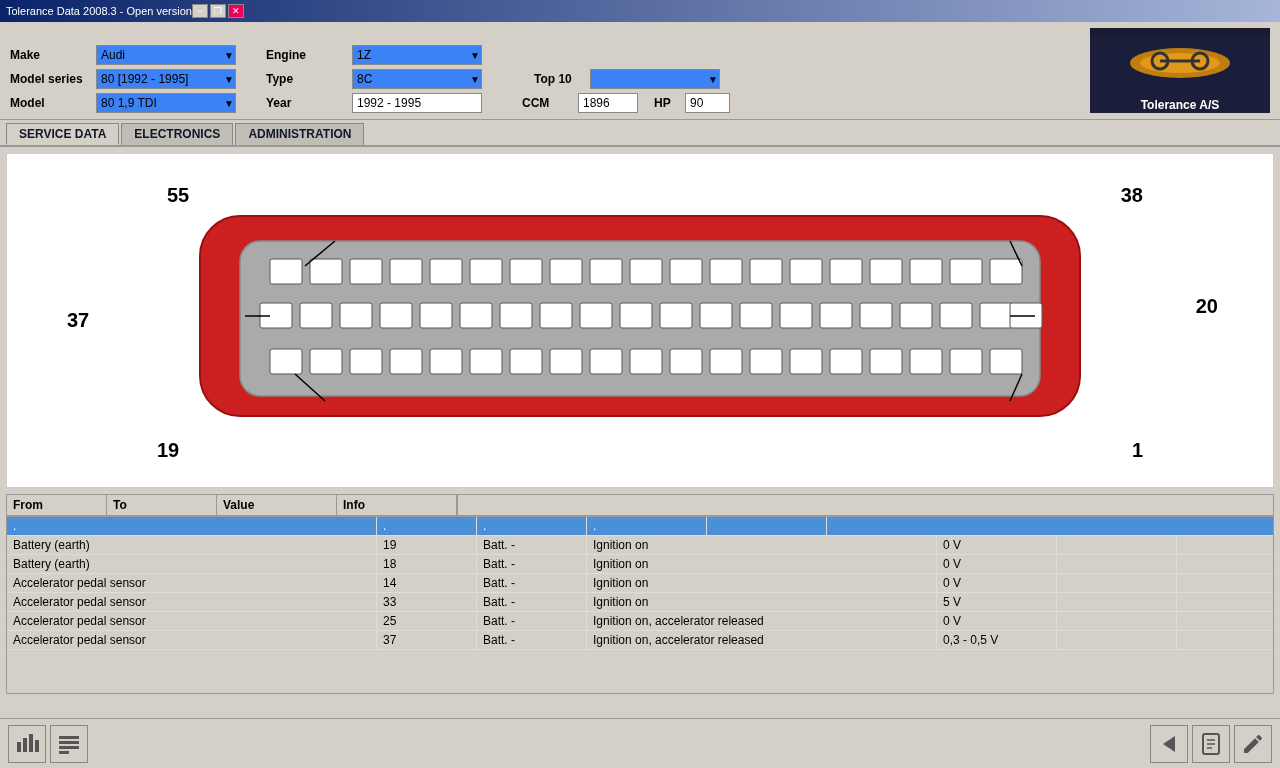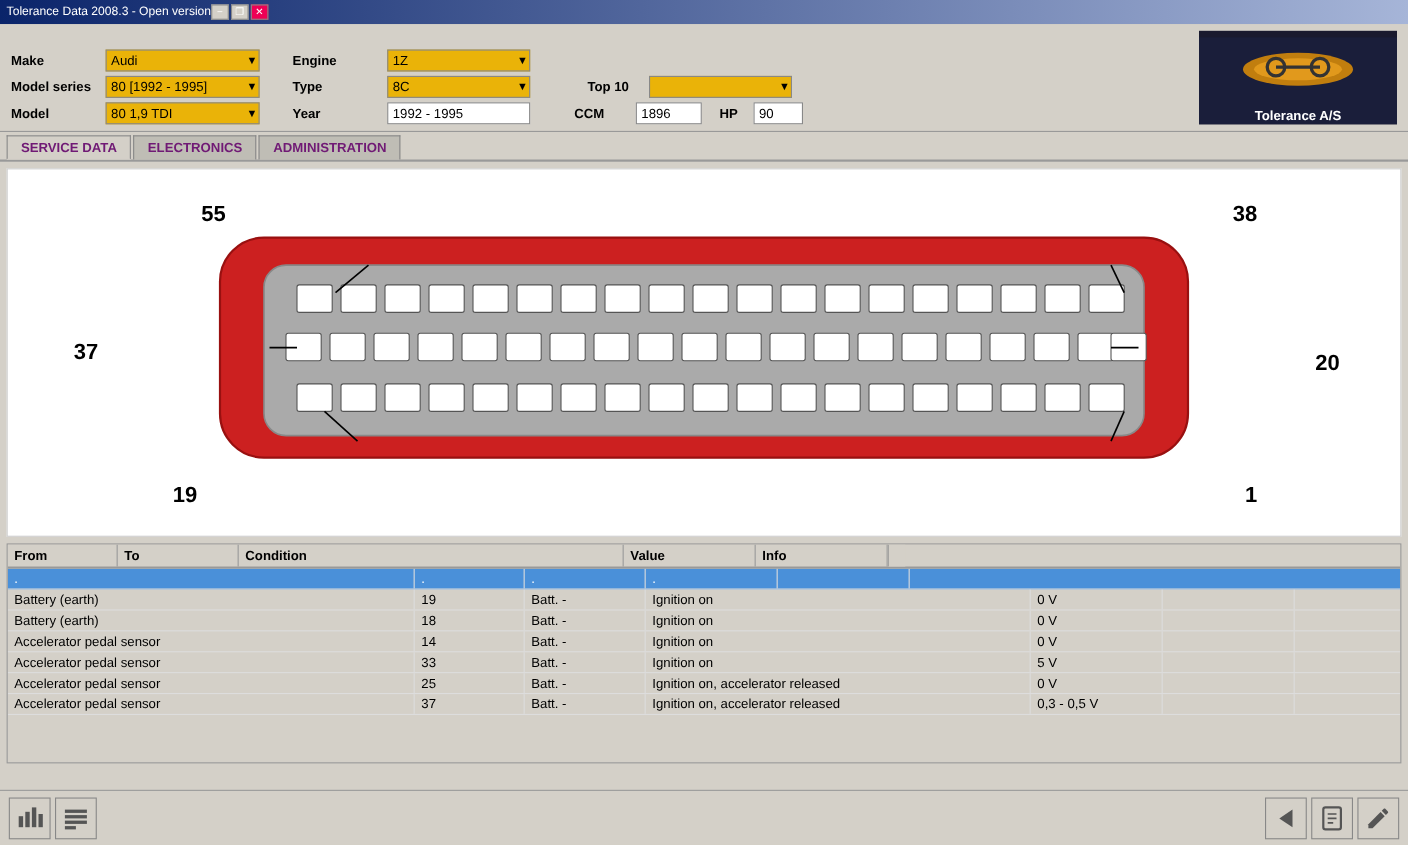--- a/index.html
+++ b/index.html
@@ -34,21 +34,21 @@
       gap: 20px;
       border-bottom: 1px solid #999;
     }
     .field-row { display: flex; align-items: center; gap: 6px; }
     .field-label { width: 80px; font-weight: bold; font-size: 12px; color: #000; }
     .field-select-wrapper {
       position: relative; display: inline-flex; align-items: center;
     }
     .field-select {
       height: 20px; padding: 1px 4px; font-size: 12px;
-      background: #eab308; border: 1px solid #888;
+      background: #3b82f6; border: 1px solid #888;
       appearance: none; -webkit-appearance: none;
       padding-right: 18px;
     }
     .select-arrow {
       position: absolute; right: 2px;
       pointer-events: none; font-size: 10px;
     }
     .field-text {
       font-size: 12px; background: white;
       border: 1px solid #888; height: 20px;
@@ -72,21 +72,21 @@
       border-bottom: 2px solid #999;
       gap: 2px;
     }
     .nav-tab {
       padding: 3px 12px;
       font-size: 12px; font-weight: bold;
       background: #bfbdb5;
       border: 1px solid #888;
       border-bottom: none;
       cursor: pointer;
-      color: #701a75;
+      color: #0f172a;
       text-transform: uppercase;
     }
     .nav-tab.active {
       background: #d4d0c8;
       border-bottom: 1px solid #d4d0c8;
     }
 
     
     .diagram-area {
       background: white;
@@ -287,24 +287,24 @@
 </div>
 
 <div class="nav-bar">
   <div class="nav-tab active">SERVICE DATA</div>
   <div class="nav-tab">ELECTRONICS</div>
   <div class="nav-tab">ADMINISTRATION</div>
 </div>
 
 <div class="diagram-area">
 
-  <span class="conn-label" style="left:176px; top:30px;">55</span>
+  <span class="conn-label" style="left:160px; top:30px;">55</span>
   <span class="conn-label" style="right:130px; top:30px;">38</span>
   <span class="conn-label" style="left:60px; top:155px;">37</span>
-  <span class="conn-label" style="right:55px; top:165px;text-align:center;">20</span>
+  <span class="conn-label" style="right:55px; top:141px;text-align:center;">20</span>
   <span class="conn-label" style="left:150px; bottom:25px;">19</span>
   <span class="conn-label" style="right:130px; bottom:25px;">1</span>
 
   <svg width="1000" height="250" viewBox="0 0 1000 250" style="position:absolute;">
 
     <rect x="60" y="20" width="880" height="200" rx="40" ry="40" fill="#cc2020" stroke="#991010" stroke-width="2"></rect>
 
     <rect x="100" y="45" width="800" height="155" rx="20" ry="20" fill="#aaaaaa" stroke="#888" stroke-width="1.5"></rect>
 
     <g fill="white" stroke="#555" stroke-width="1">
@@ -377,21 +377,20 @@
     <line x1="895" y1="120" x2="870" y2="120" stroke="#000" stroke-width="1.5"></line>
     <line x1="185" y1="205" x2="155" y2="178" stroke="#000" stroke-width="1.5"></line>
     <line x1="870" y1="205" x2="882" y2="178" stroke="#000" stroke-width="1.5"></line>
   </svg>
 </div>
 
 <div class="table-area">
   <div class="table-header">
     <div class="col col-from">From</div>
     <div class="col col-to">To</div>
-    <div class="col col-condition">Condition</div>
     <div class="col col-value">Value</div>
     <div class="col col-info">Info</div>
     <div class="scrollbar-placeholder"></div>
   </div>
   <div class="table-body">
 
     <div class="table-row highlighted">
       <div class="col col-component">.</div>
       <div class="col col-from">.</div>
       <div class="col col-to">.</div>

